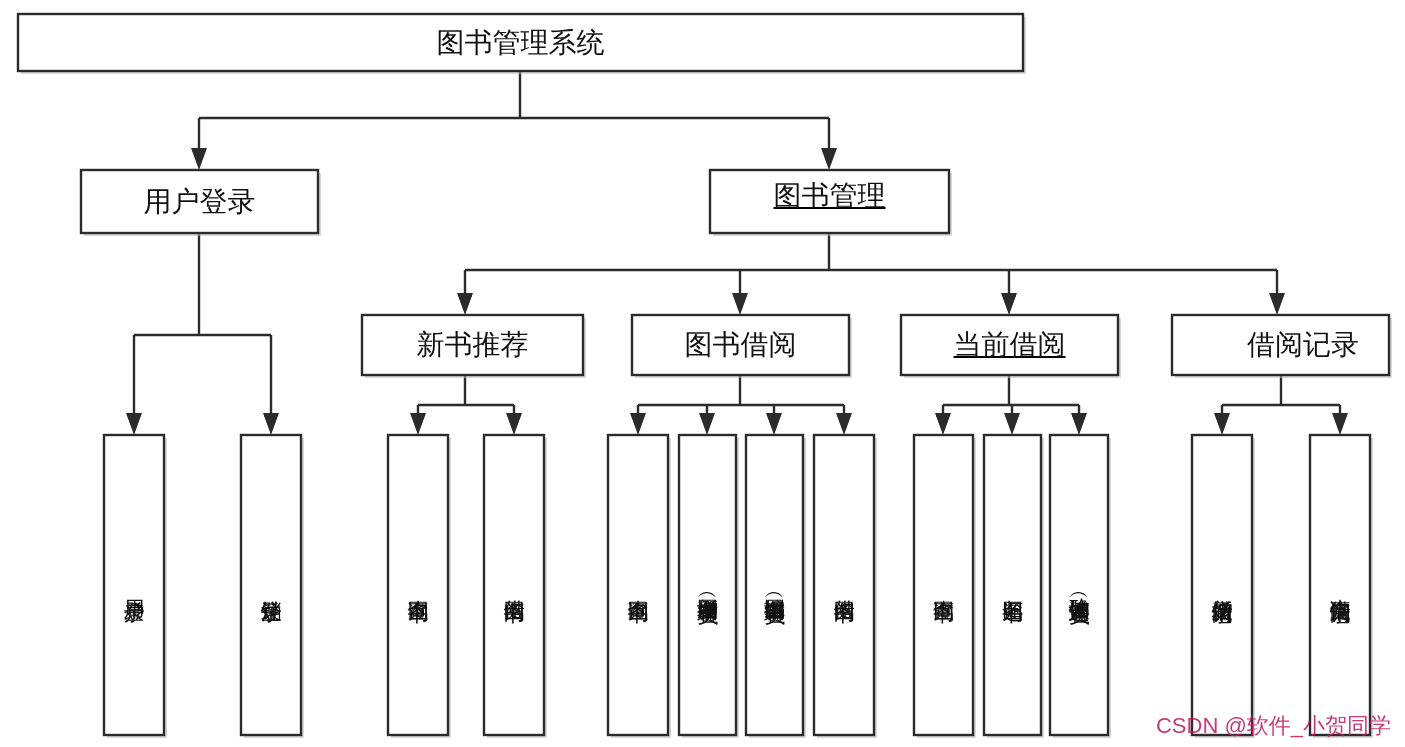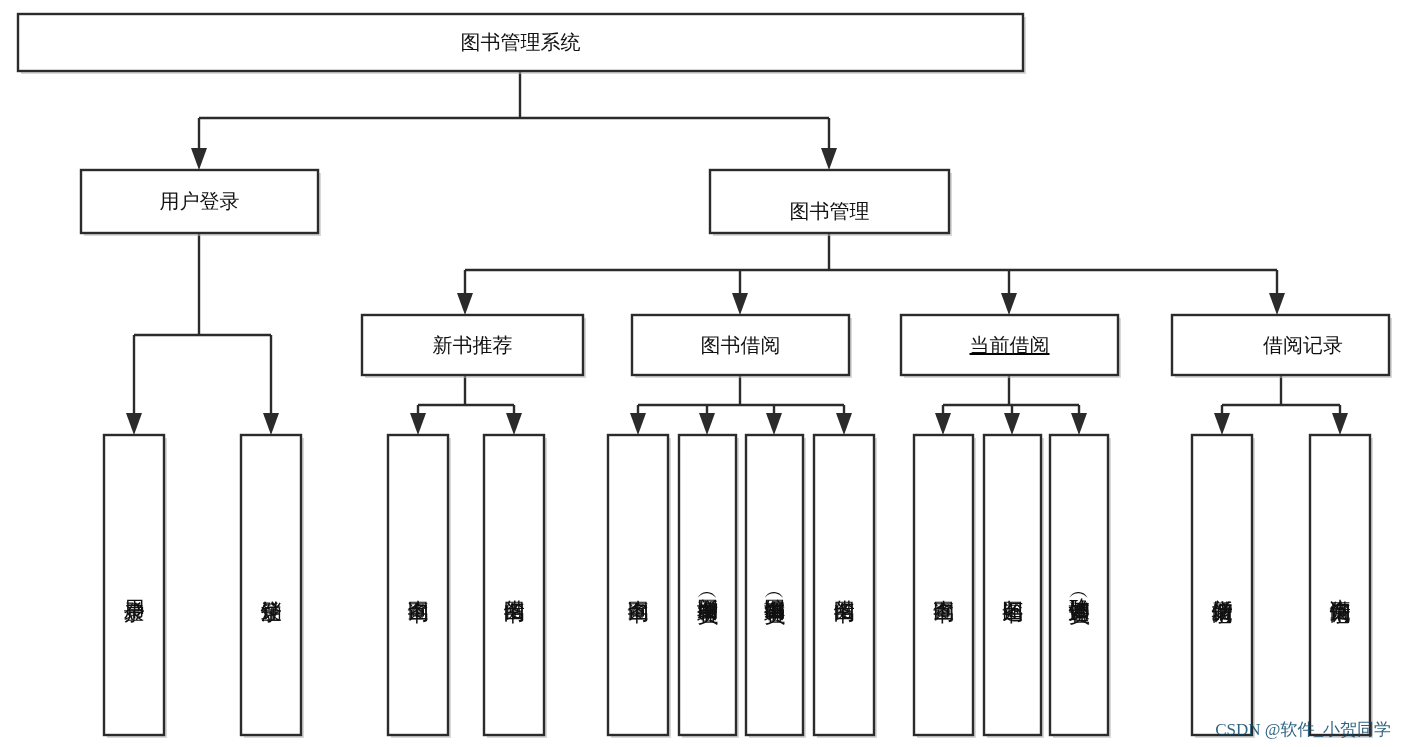--- a/index.html
+++ b/index.html
@@ -67,31 +67,31 @@
   }
   .hlabel-wrap {
     position: absolute;
     display: flex;
     align-items: center;
     justify-content: center;
     pointer-events: none;
   }
   .hlabel-text {
     font-family: "DejaVu Sans", "Liberation Sans", sans-serif;
-    font-size: 20px;
+    font-size: 28px;
     color: #111111;
     white-space: nowrap;
   }
   #watermark {
     position: absolute;
     right: 14px;
     bottom: 6px;
-    font-family: Liberation Serif, serif;
-    font-size: 17px;
-    color: #0c4a6e;
+    font-family: Liberation Sans, sans-serif;
+    font-size: 22px;
+    color: #be185d;
     opacity: 0.85;
     pointer-events: none;
     white-space: nowrap;
   }
 </style>
 </head>
 <body>
 
 <div id="diagram-root">
 
@@ -208,21 +208,21 @@
       </g>
   </svg>
 
   <div id="labels-layer">
       <div class="hlabel-wrap" style="left: 18px; top: 14px; width: 1005px; height: 57px;">
         <div class="hlabel-text">图书管理系统</div>
       </div>
       <div class="hlabel-wrap" style="left: 81px; top: 170px; width: 237px; height: 63px;">
         <div class="hlabel-text">用户登录</div>
       </div>
-      <div class="hlabel-wrap" style="left: 710px; top: 180px; width: 239px; height: 63px;">
+      <div class="hlabel-wrap" style="left: 710px; top: 164px; width: 239px; height: 63px; text-decoration: underline;">
         <div class="hlabel-text">图书管理</div>
       </div>
       <div class="hlabel-wrap" style="left: 362px; top: 315px; width: 221px; height: 60px;">
         <div class="hlabel-text">新书推荐</div>
       </div>
       <div class="hlabel-wrap" style="left: 632px; top: 315px; width: 217px; height: 60px; border-radius: 25px;">
         <div class="hlabel-text">图书借阅</div>
       </div>
       <div class="hlabel-wrap" style="left: 901px; top: 315px; width: 217px; height: 60px; text-decoration: underline;">
         <div class="hlabel-text">当前借阅</div>

